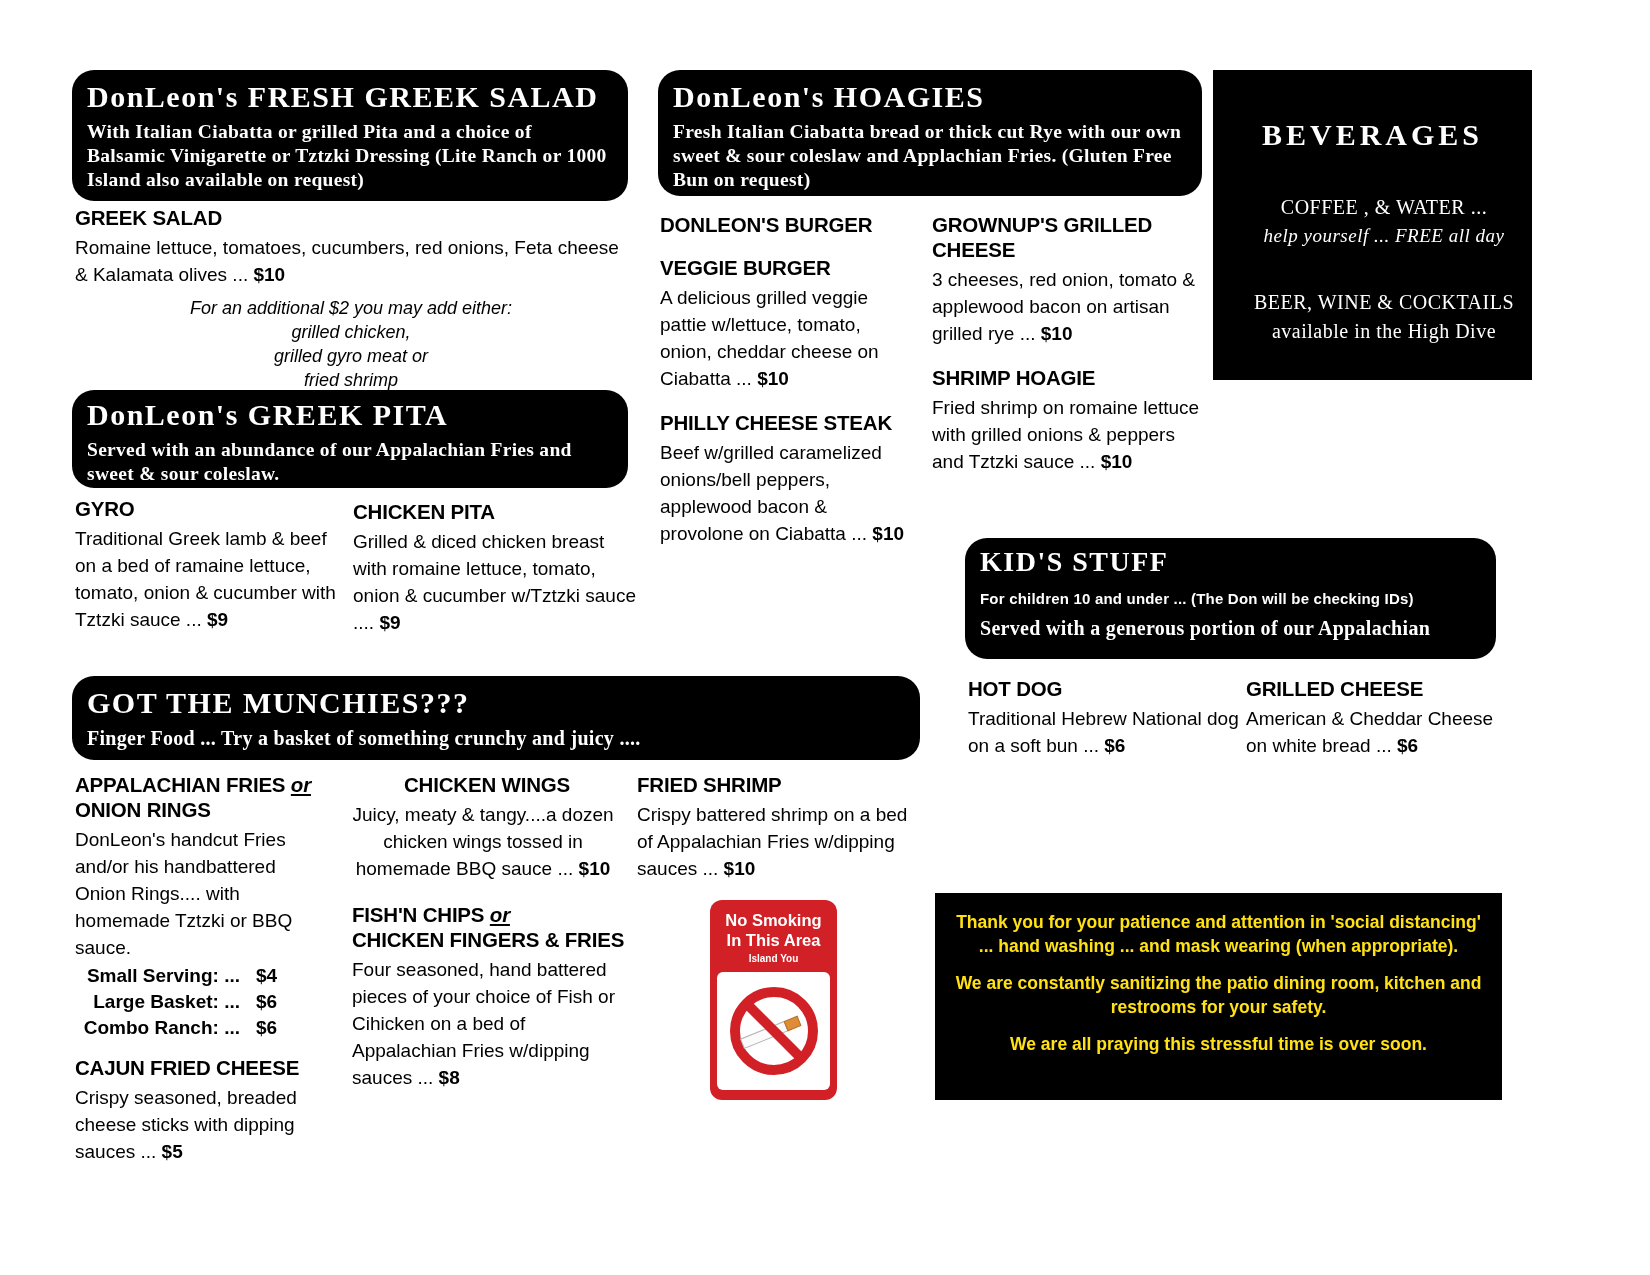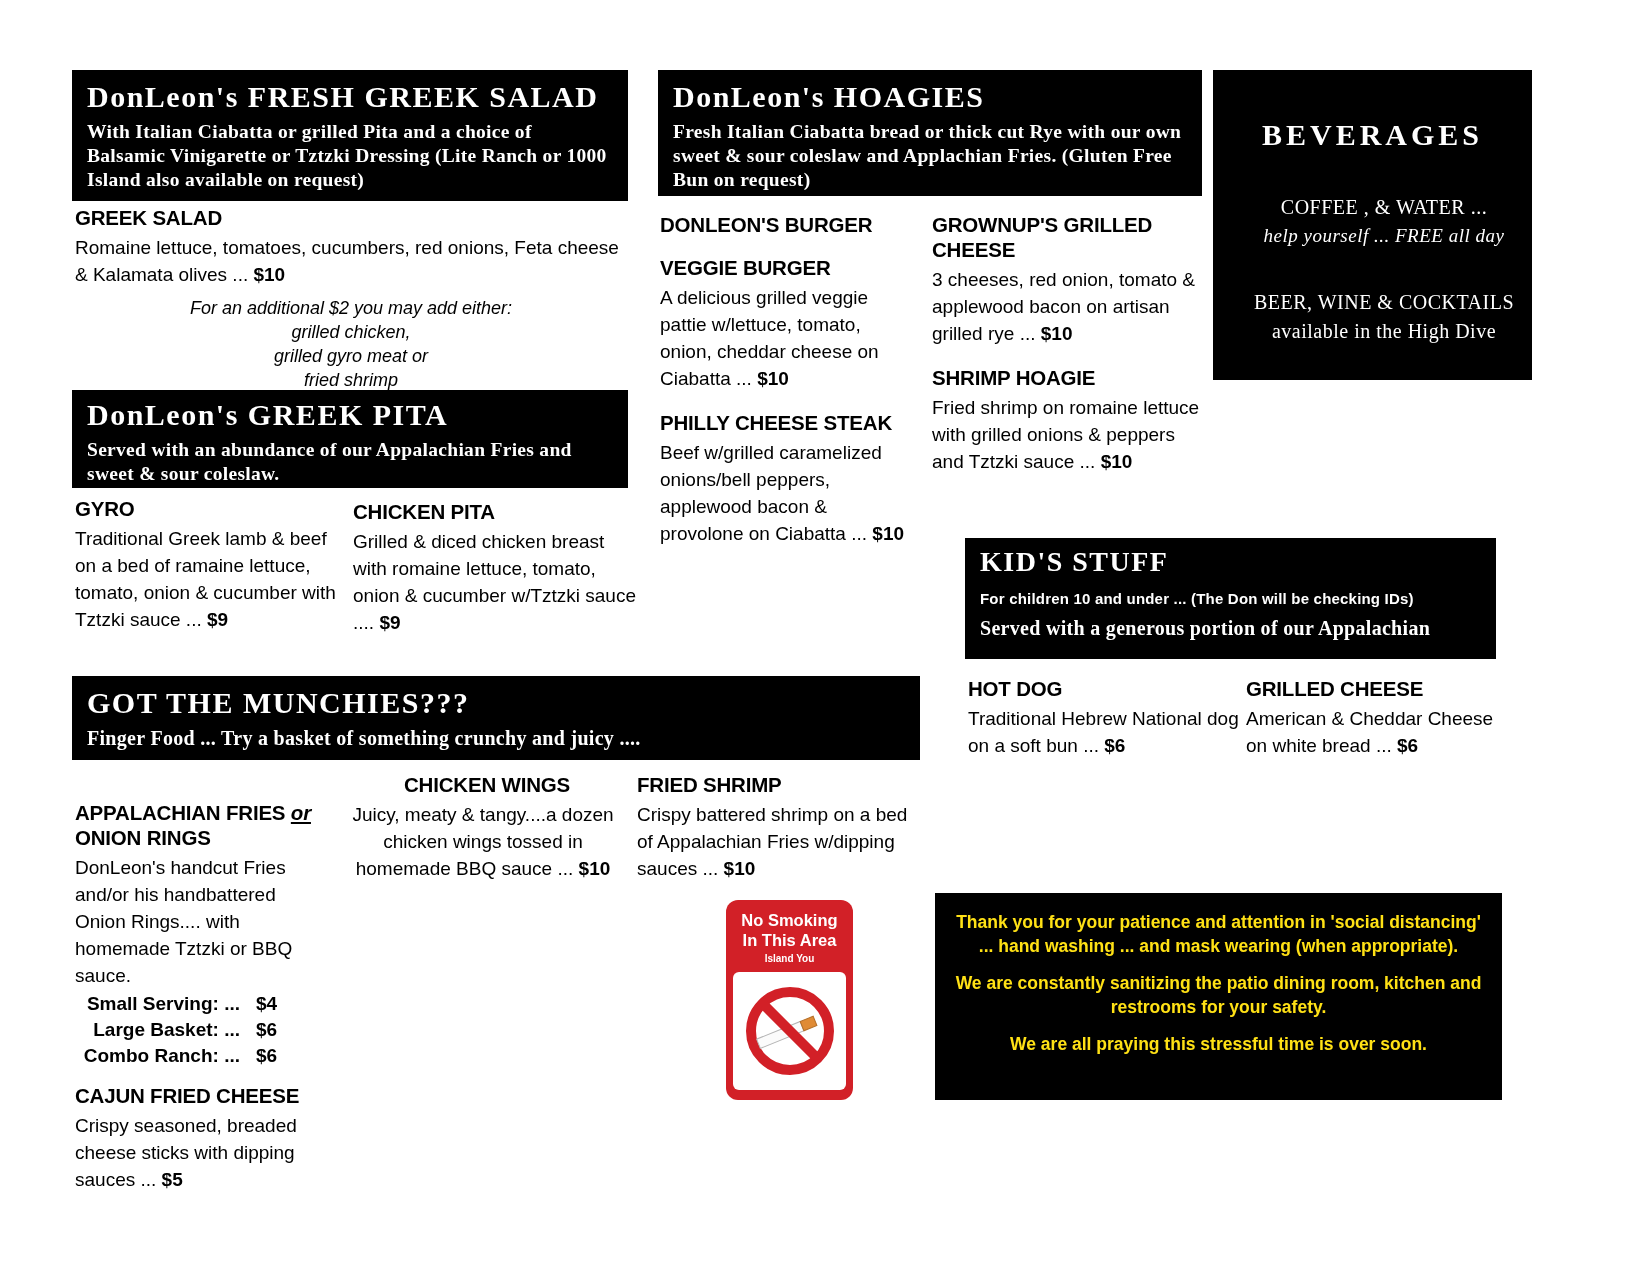--- a/index.html
+++ b/index.html
@@ -3,21 +3,21 @@
 <meta charset="utf-8">
 <style>
   * { margin:0; padding:0; box-sizing:border-box; }
   html,body { background:#ffffff; }
   body { font-family:"Liberation Sans", sans-serif; color:#000; }
   .page { position:relative; width:1650px; height:1275px; background:#fff; overflow:hidden; }
   .abs { position:absolute; }
 
   
   .banner { position:absolute; background:#000; color:#fff;
-            font-family:"Liberation Serif", serif; padding:10px 15px; overflow:hidden; }
+            font-family:"Liberation Serif", serif; padding:10px 15px; overflow:hidden;border-radius:22px; }
   .banner-title { font-weight:bold; font-size:30px; letter-spacing:1.5px; margin-bottom:6px; white-space:nowrap; }
   .banner-sub { font-weight:bold; font-size:19.5px; line-height:24px; letter-spacing:0.3px; }
 
   
   .menu-item { margin-bottom:22px; }
   .item-name { font-weight:bold; font-size:20.5px; line-height:25px; margin-bottom:4px; letter-spacing:-0.2px; }
   .item-desc { font-size:19px; line-height:27px; }
   .price { font-weight:bold; }
   .or { font-style:italic; text-decoration:underline; }
   .nowrap { white-space:nowrap; }
@@ -41,21 +41,21 @@
   .kids-note { font-family:"Liberation Sans", sans-serif; font-weight:bold; font-size:15px;
                margin:12px 0 9px; letter-spacing:0.2px; }
 
   
   .covid { position:absolute; background:#000; color:#ffe115; font-weight:bold;
            text-align:center; font-size:17.5px; line-height:24px; padding:17px 20px; overflow:hidden; }
   .covid p { margin:0 0 13px; }
 
   
   .sign { position:absolute; background:#d22027; border-radius:12px; color:#fff;
-          text-align:center; font-weight:bold; overflow:hidden;margin-left:16px; }
+          text-align:center; font-weight:bold; overflow:hidden; }
   .sign-line1 { font-size:16.5px; line-height:20px; }
   .sign-line1.top { margin-top:10px; }
   .sign-line2 { font-size:10px; margin-top:3px; }
   .sign-panel { position:absolute; left:7px; right:7px; top:72px; bottom:10px;
                 background:#fff; border-radius:6px; display:flex; align-items:center; justify-content:center; }
 </style>
 </head>
 <body>
 
 <div class="page">
@@ -95,40 +95,44 @@
       <div class="item-name">CHICKEN PITA</div>
       <div class="item-desc"><span>Grilled &amp; diced chicken breast with romaine lettuce, tomato, onion &amp; cucumber w/Tztzki sauce .... </span><b class="price">$9</b></div>
     </div>
   </div>
 
   <div class="banner" style="left:72px; top:676px; width:848px; height:84px;">
     <div class="banner-title">GOT THE MUNCHIES???</div>
     <div class="banner-sub" style="font-size:20px;">Finger Food ... Try a basket of something crunchy and juicy ....</div>
   </div>
 
-  <div class="abs" style="left:75px; top:800px; width:256px;">
+  <div class="abs" style="left:75px; top:772px; width:256px;">
     <div class="menu-item" style="margin-bottom:14px;">
       <div class="item-name"><span>APPALACHIAN FRIES</span> <i class="or">or</i><br><span class="nowrap">ONION RINGS</span></div>
       <div class="item-desc">DonLeon's handcut Fries and/or his handbattered Onion Rings.... with homemade Tztzki or BBQ sauce.</div>
       <div class="price-lines">
         <div class="price-line"><span class="pl-label">Small Serving: ...</span><b class="price">$4</b></div>
         <div class="price-line"><span class="pl-label">Large Basket:  ...</span><b class="price">$6</b></div>
         <div class="price-line"><span class="pl-label">Combo Ranch: ...</span><b class="price">$6</b></div>
       </div>
     </div>
     <div class="menu-item">
       <div class="item-name">CAJUN FRIED CHEESE</div>
       <div class="item-desc" style="width:232px;"><span>Crispy seasoned, breaded cheese sticks with dipping sauces ... </span><b class="price">$5</b></div>
     </div>
   </div>
 
   <div class="abs" style="left:352px; top:772px; width:270px;">
     <div class="menu-item" style="margin-bottom:20px;text-align:center;">
       <div class="item-name">CHICKEN WINGS</div>
       <div class="item-desc" style="width:262px;"><span>Juicy, meaty &amp; tangy....a dozen chicken wings tossed in homemade BBQ sauce ... </span><b class="price">$10</b></div>
+    </div>
+    <div class="menu-item">
+      <div class="item-name"><span>FISH'N CHIPS</span> <i class="or">or</i><br><span class="nowrap">CHICKEN FINGERS &amp; FRIES</span></div>
+      <div class="item-desc" style="width:266px;"><span>Four seasoned, hand battered pieces of your choice of Fish or Cihicken on a bed of Appalachian Fries w/dipping sauces ... </span><b class="price">$8</b></div>
     </div>
   </div>
 
   <div class="abs" style="left:637px; top:772px; width:286px;">
     <div class="menu-item">
       <div class="item-name">FRIED SHRIMP</div>
       <div class="item-desc"><span>Crispy battered shrimp on a bed of Appalachian Fries w/dipping sauces ... </span><b class="price">$10</b></div>
     </div>
   </div>
 

